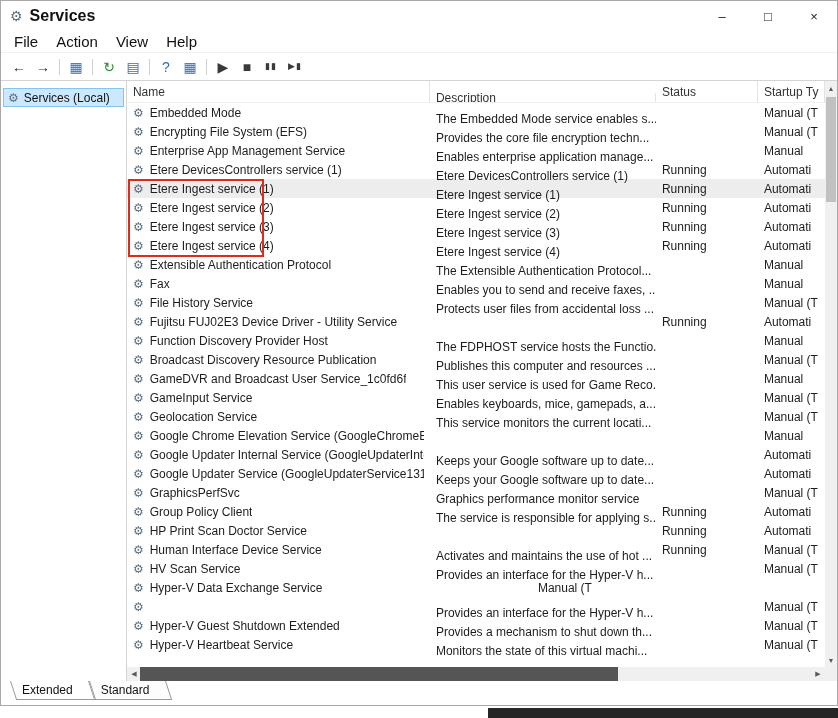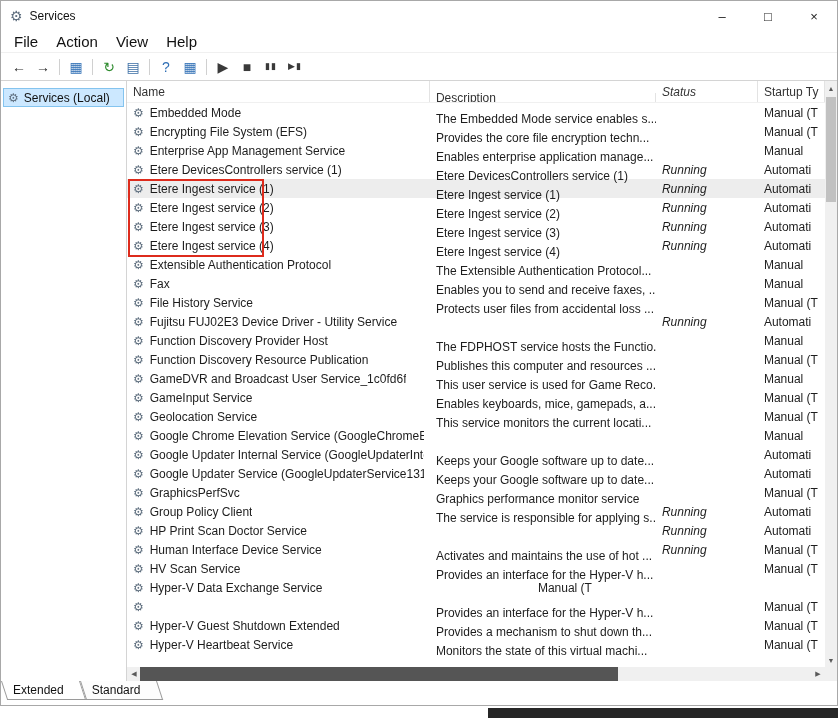--- a/index.html
+++ b/index.html
@@ -5,21 +5,21 @@
   * { margin:0; padding:0; box-sizing:border-box; }
   html,body { width:838px; height:718px; background:#fff; font-family:"Liberation Sans","DejaVu Sans",sans-serif; }
   .screen { position:relative; width:838px; height:718px; background:#fff; overflow:hidden; }
 
   .window { position:absolute; left:0; top:0; width:838px; height:706px; background:#fff;
             border:1px solid #a8a8a8; display:flex; flex-direction:column; }
 
   
   .titlebar { height:30px; display:flex; align-items:center; padding-left:9px; background:#fff; flex:0 0 30px; }
   .app-icon { font-size:14px; color:#5e6e7e; margin-right:7px; line-height:1; }
-  .title { font-size:12px; color:#111; }
+  .title { font-size:16px; color:#111;font-weight:bold; }
   .win-controls { margin-left:auto; display:flex; height:30px; }
   .win-btn { width:46px; height:30px; display:flex; align-items:center; justify-content:center;
              font-size:13px; color:#222; cursor:default; }
 
   
   .menubar { height:22px; display:flex; align-items:center; padding-left:4px; border-bottom:1px solid #f0f0f0; flex:0 0 22px; }
   .menu-item { font-size:15px; color:#111; padding:0 9px; line-height:22px; }
 
   
   .toolbar { height:28px; display:flex; align-items:center; padding-left:6px; border-bottom:1px solid #d4d4d4; flex:0 0 28px; }
@@ -38,21 +38,21 @@
   .grid { position:relative; flex:1 1 auto; overflow:hidden; }
   .grid-header { display:flex; height:22px; margin-right:12px; border-bottom:1px solid #f0f0f0; }
   .grid-header .cell { font-size:12px; color:#333; display:flex; align-items:center; padding:0 6px;
                        border-right:1px solid #e3e3e3; overflow:hidden; white-space:nowrap; }
   .grid-body { margin-right:12px; }
   .grid-row { display:flex; height:19px; align-items:center; }
   .grid-row.selected { background:#ededed; }
   .cell { overflow:hidden; white-space:nowrap; }
   .col-name { width:303px; flex:0 0 303px; }
   .col-desc { width:226px; flex:0 0 226px;margin-top:12px; }
-  .col-status { width:102px; flex:0 0 102px;font-style:italic; }
+  .col-status { width:102px; flex:0 0 102px; }
   .col-startup { flex:1 1 auto; min-width:0; }
   .grid-row .cell { font-size:12px; color:#1d1d1d; padding:0 6px; }
   .grid-row .col-name { display:flex; align-items:center; }
   .svc-icon { font-size:12px; color:#5e6e7e; margin-right:6px; line-height:1; flex:0 0 auto; }
   .svc-name { overflow:hidden; white-space:nowrap; }
 
   
   .red-box { position:absolute; left:1px; top:98px; width:136px; height:78px;
              border:2px solid #dd2b1c; pointer-events:none; }
 
@@ -65,21 +65,21 @@
 
   
   .hscroll { position:relative; flex:0 0 14px; height:14px; margin-right:12px; background:#f0f0f0; }
   .h-arrow { position:absolute; top:0; width:14px; height:14px; display:flex; align-items:center;
              justify-content:center; font-size:7px; color:#5a5a5a; }
   .h-arrow.left { left:0; } .h-arrow.right { right:0; }
   .h-thumb { position:absolute; left:13px; width:478px; top:0; bottom:0; background:#555; }
   .scroll-corner { position:absolute; right:-12px; top:0; width:12px; height:14px; background:#f0f0f0; }
 
   
-  .tabbar { flex:0 0 24px; display:flex; align-items:flex-start; background:#fff; }
+  .tabbar { flex:0 0 24px; display:flex; align-items:flex-start; padding-left:9px; background:#fff; }
   .tab { position:relative; height:19px; padding:2px 16px 0 12px; font-size:12px; color:#111; }
   .tab::before { content:''; position:absolute; inset:0; background:#fdfdfd; border:1px solid #9a9a9a;
                  border-top:none; transform:skewX(18deg); transform-origin:top left; z-index:0; }
   .tab.active::before { background:#fff; }
   .tab span { position:relative; z-index:1; }
 
   
   .taskbar { position:absolute; right:0; bottom:0; width:350px; height:10px; background:#262626; }
 </style>
 </head>
@@ -253,21 +253,21 @@
       <span class="svc-icon">⚙</span>
       <span class="svc-name">Function Discovery Provider Host</span>
     </div>
     <div class="cell col-desc">The FDPHOST service hosts the Functio...</div>
     <div class="cell col-status"></div>
     <div class="cell col-startup">Manual</div>
   </div>
               <div class="grid-row">
     <div class="cell col-name">
       <span class="svc-icon">⚙</span>
-      <span class="svc-name">Function Discovery Resource Publication</span>
+      <span class="svc-name">Broadcast Discovery Resource Publication</span>
     </div>
     <div class="cell col-desc">Publishes this computer and resources ...</div>
     <div class="cell col-status"></div>
     <div class="cell col-startup">Manual (T</div>
   </div>
               <div class="grid-row">
     <div class="cell col-name">
       <span class="svc-icon">⚙</span>
       <span class="svc-name">GameDVR and Broadcast User Service_1c0fd6f</span>
     </div>

